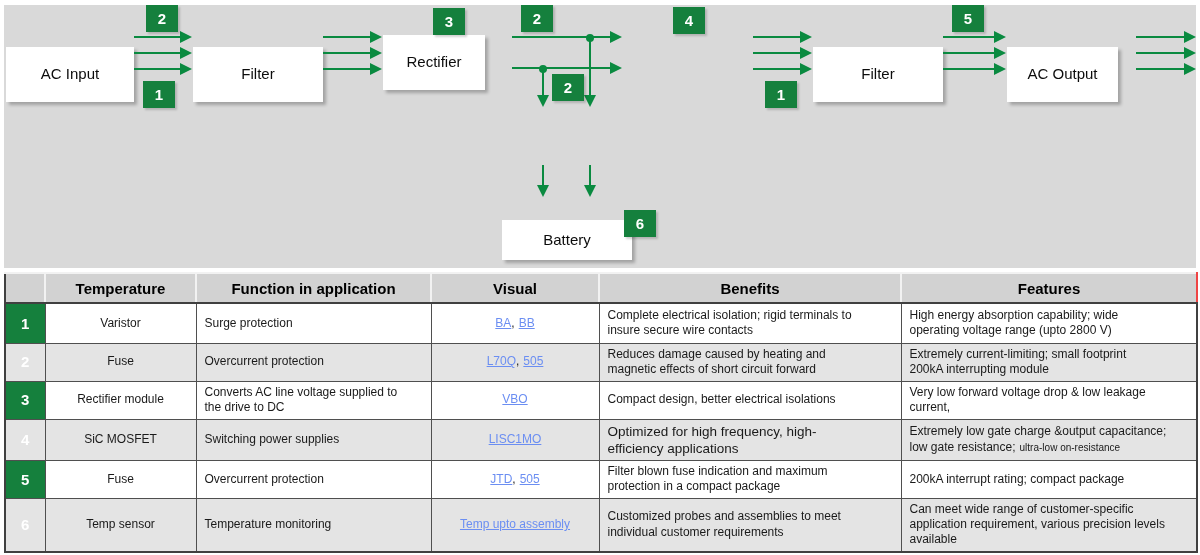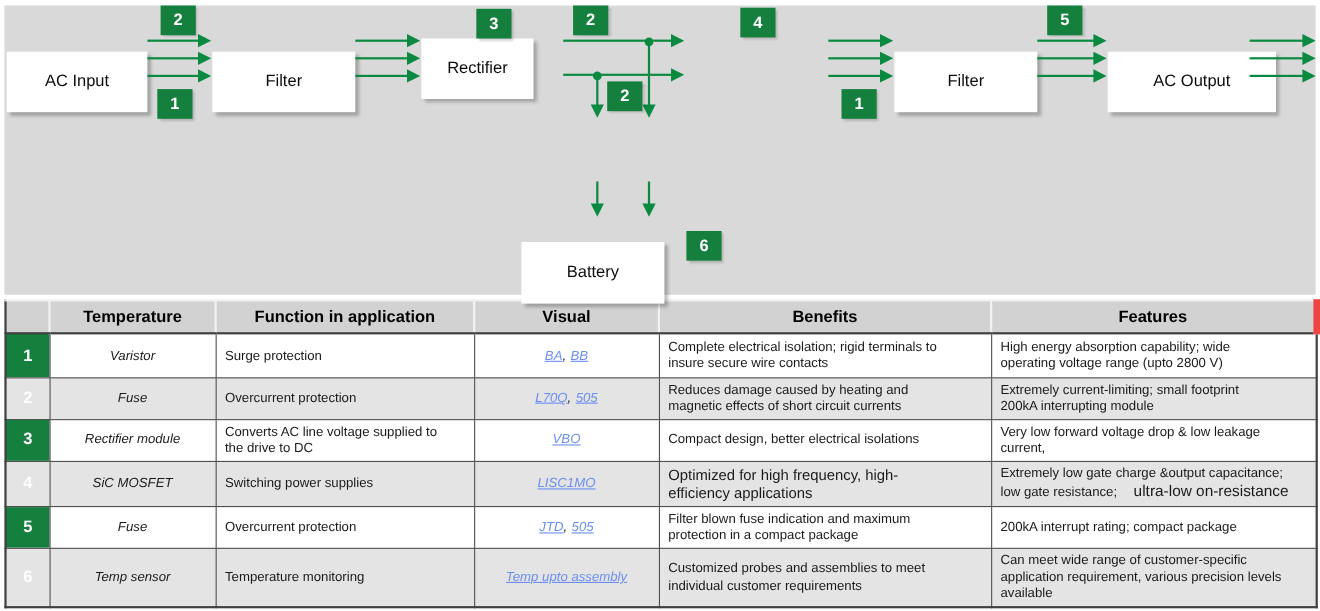--- a/index.html
+++ b/index.html
@@ -23,32 +23,32 @@
   .av::after{content:'';position:absolute;bottom:0;left:0;width:0;height:0;
              border-top:12px solid var(--arrow,#0a8a40);border-left:6px solid transparent;border-right:6px solid transparent;}
   .dot{position:absolute;width:8px;height:8px;border-radius:50%;background:var(--arrow,#0a8a40);z-index:4;}
 
   
   table.spec{position:absolute;left:4px;top:272px;width:1192px;border-collapse:collapse;table-layout:fixed;
              border:2px solid #404040;font-size:12px;color:#1a1a1a;}
   table.spec th{background:#d2d2d2;font-size:15px;font-weight:bold;color:#000;height:24px;
                 border:2px solid #f2f2f2;border-bottom:2px solid #404040;text-align:center;padding:2px 4px;}
   table.spec th:first-child{border-left:2px solid #404040;}
-  table.spec th:last-child{border-right:6px solid #ef4444;}
+  table.spec th:last-child{border-right:2px solid #ef4444;}
   table.spec td{border:1px solid #4f4f4f;padding:3px 8px;vertical-align:middle;line-height:1.28;}
   tr.alt td{background:#e4e4e4;}
   td.num{background:var(--badge,#107c3c);color:#fff;font-weight:bold;font-size:15px;text-align:center;
          border:1px solid #e8e8e8;border-left:2px solid #404040;}
-  td.tech{text-align:center;font-style:italic;}
-  td.series{text-align:center;font-style:italic;}
+  td.tech{text-align:center;}
+  td.series{text-align:center;}
   td.prewrap{white-space:pre-line;}
   a.slink{color:var(--link,#6b8ef2);text-decoration:underline;cursor:pointer;}
   .sep{color:#222;margin-right:4px;}
   .lg{font-size:13.5px;}
-  .xl{font-size:14px;margin-left:15px;}
+  .xl{font-size:10px;margin-left:4px;}
   .r1{height:40px}.r2{height:38px}.r3{height:38px}.r4{height:40px}.r5{height:34px}.r6{height:51px}
 </style>
 </head>
 <body>
 
 <div class="stage">
 
   <div class="panel">
 
     <div class="node" style="left:2px;top:20px;width:128px;height:55px">
@@ -56,24 +56,24 @@
       </div>
     <div class="node" style="left:189px;top:20px;width:130px;height:55px">
         <span>Filter</span>
       </div>
     <div class="node" style="left:379px;top:8px;width:102px;height:55px">
         <span>Rectifier</span>
       </div>
     <div class="node" style="left:809px;top:20px;width:130px;height:55px">
         <span>Filter</span>
       </div>
-    <div class="node" style="left:1003px;top:20px;width:153px;height:55px">
+    <div class="node" style="left:1003px;top:20px;width:111px;height:55px">
         <span>AC Output</span>
       </div>
-    <div class="node" style="left:470px;top:193px;width:130px;height:56px">
+    <div class="node" style="left:498px;top:193px;width:130px;height:40px">
         <span>Battery</span>
       </div>
 
     <div class="ah" style="left:130px;top:26px;width:58px"></div>
     <div class="ah" style="left:130px;top:42px;width:58px"></div>
     <div class="ah" style="left:130px;top:58px;width:58px"></div>
 
     <div class="ah" style="left:319px;top:26px;width:59px"></div>
     <div class="ah" style="left:319px;top:42px;width:59px"></div>
     <div class="ah" style="left:319px;top:58px;width:59px"></div>
@@ -158,21 +158,21 @@
 insure secure wire contacts</td>
         <td class="prewrap">High energy absorption capability; wide
 operating voltage range (upto 2800 V)</td>
       </tr>
       <tr class="r2 alt">
         <td class="num">2</td>
         <td class="tech">Fuse</td>
         <td class="prewrap">Overcurrent protection</td>
         <td class="series"><a class="slink">L70Q</a><span class="sep">,</span><a class="slink">505</a></td>
         <td class="prewrap">Reduces damage caused by heating and
-magnetic effects of short circuit currents</td>
+magnetic effects of short circuit forward</td>
         <td class="prewrap">Extremely current-limiting; small footprint
 200kA interrupting module</td>
       </tr>
       <tr class="r3">
         <td class="num">3</td>
         <td class="tech">Rectifier module</td>
         <td class="prewrap">Converts AC line voltage supplied to
 the drive to DC</td>
         <td class="series"><a class="slink">VBO</a></td>
         <td class="prewrap">Compact design, better electrical isolations</td>

